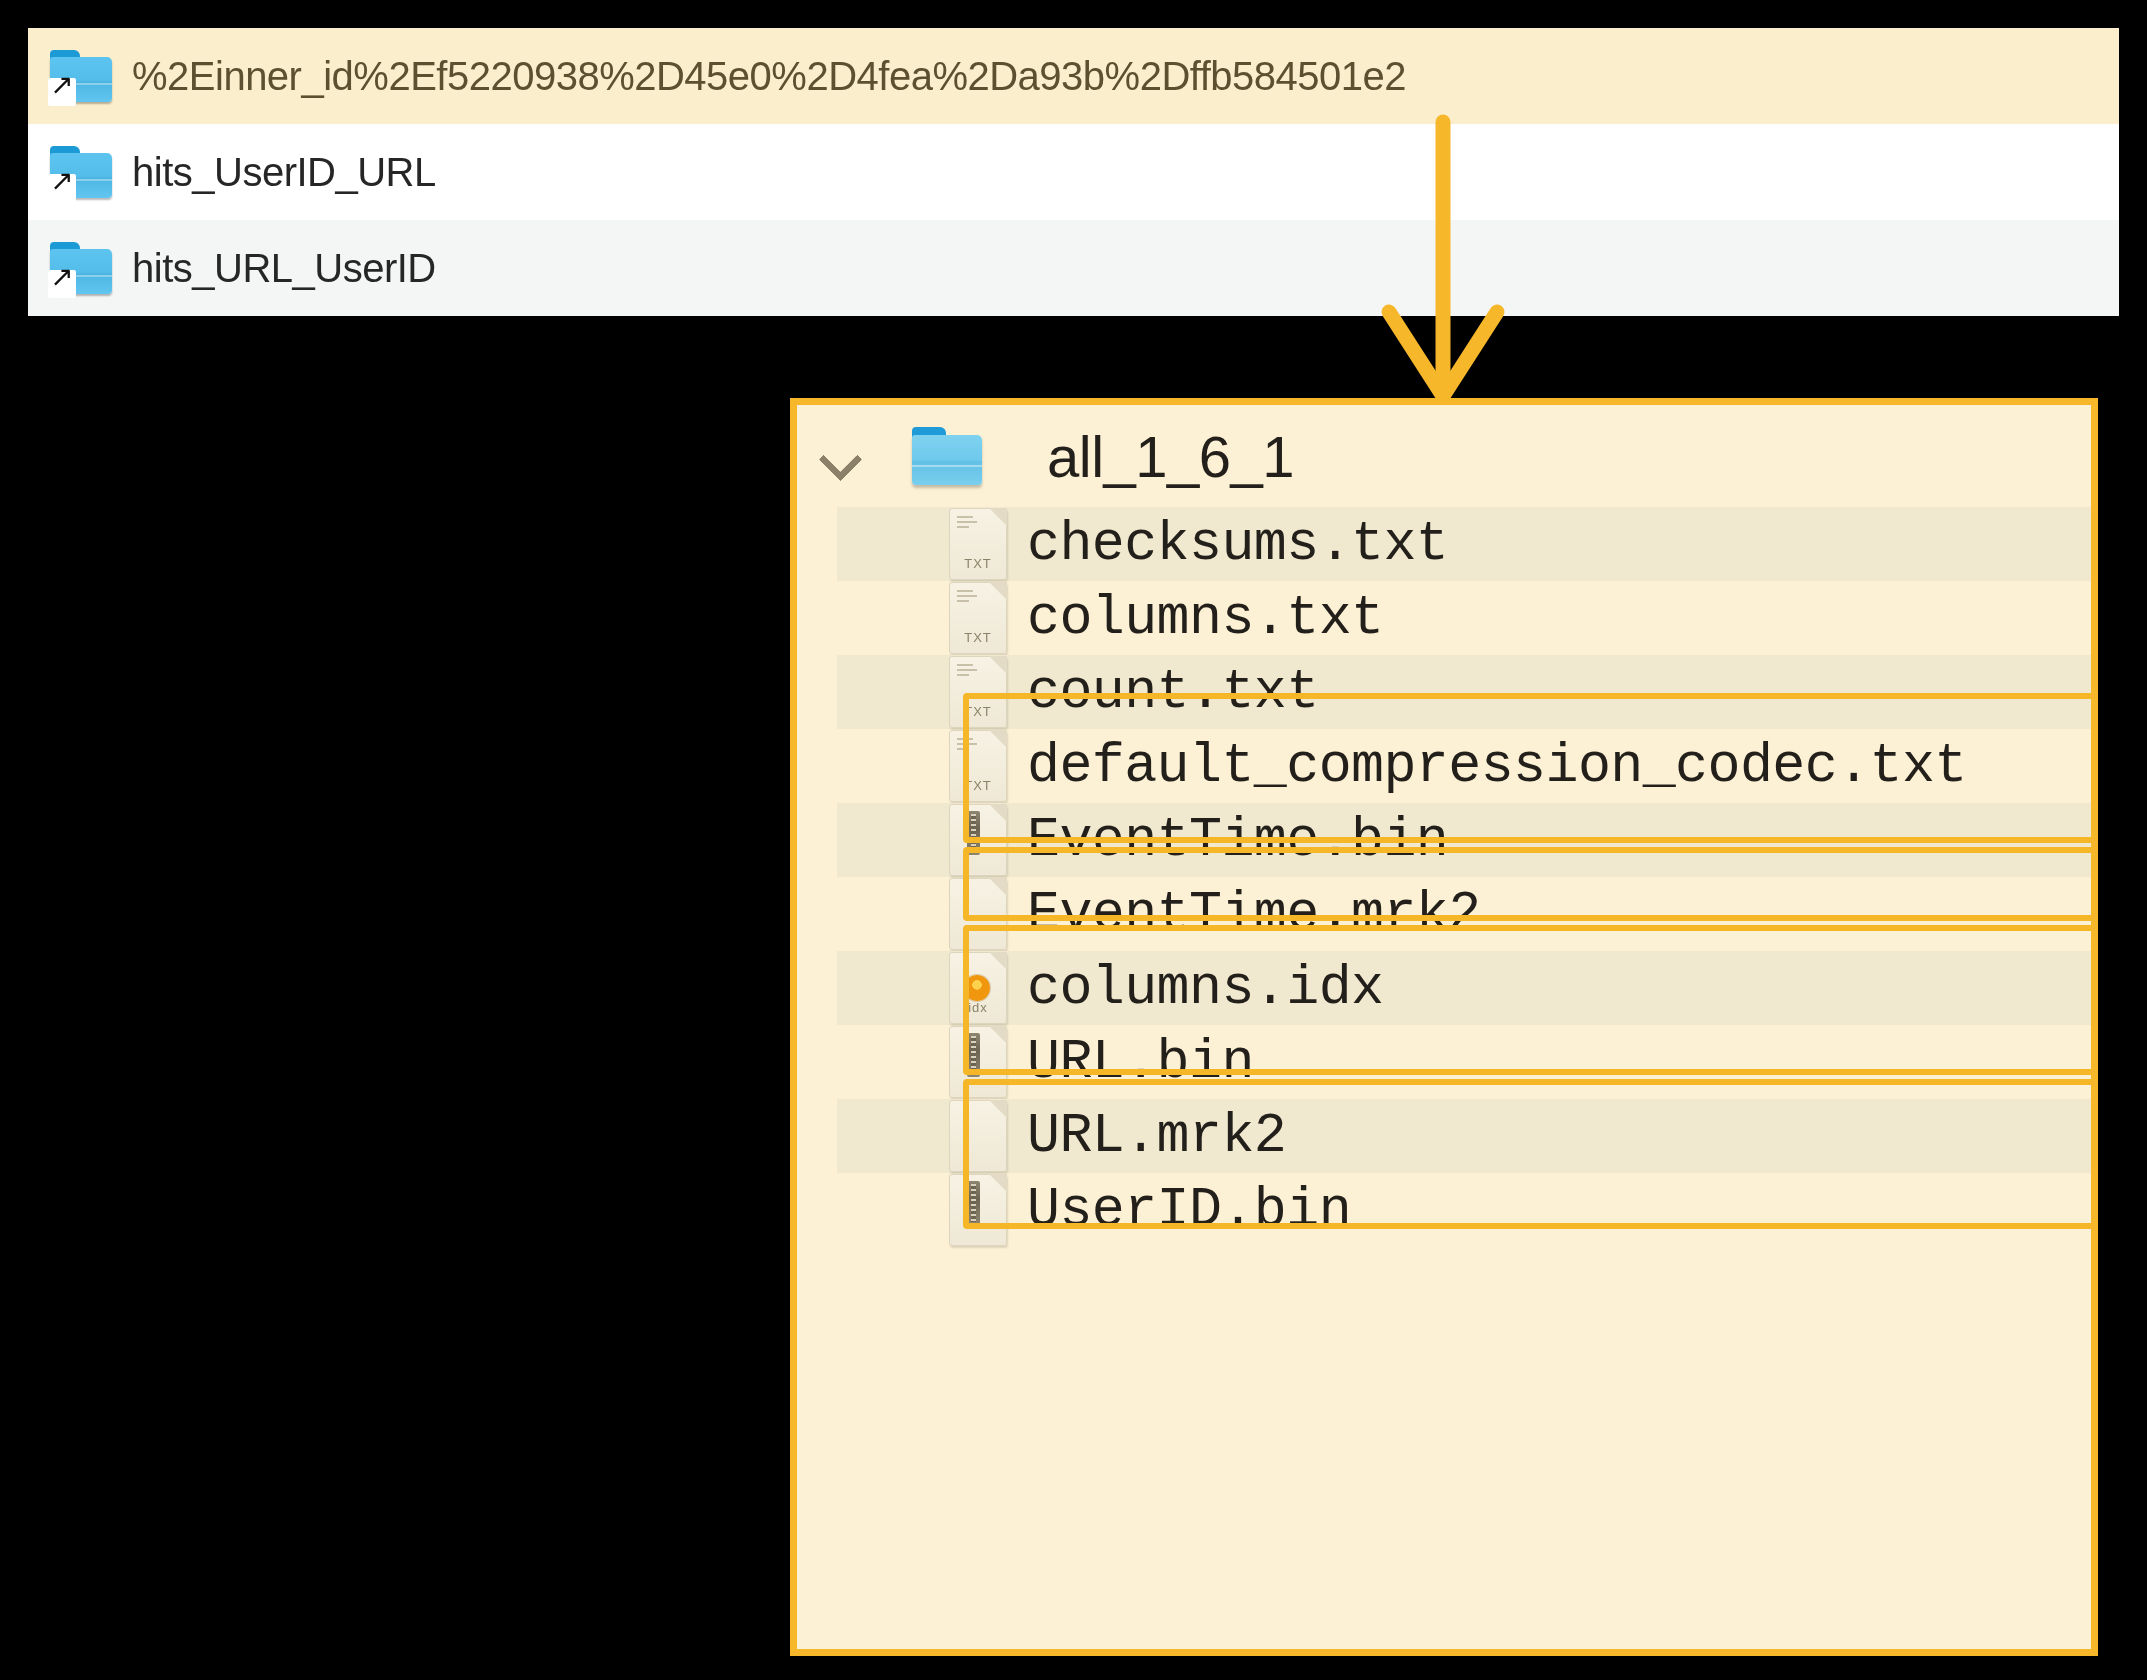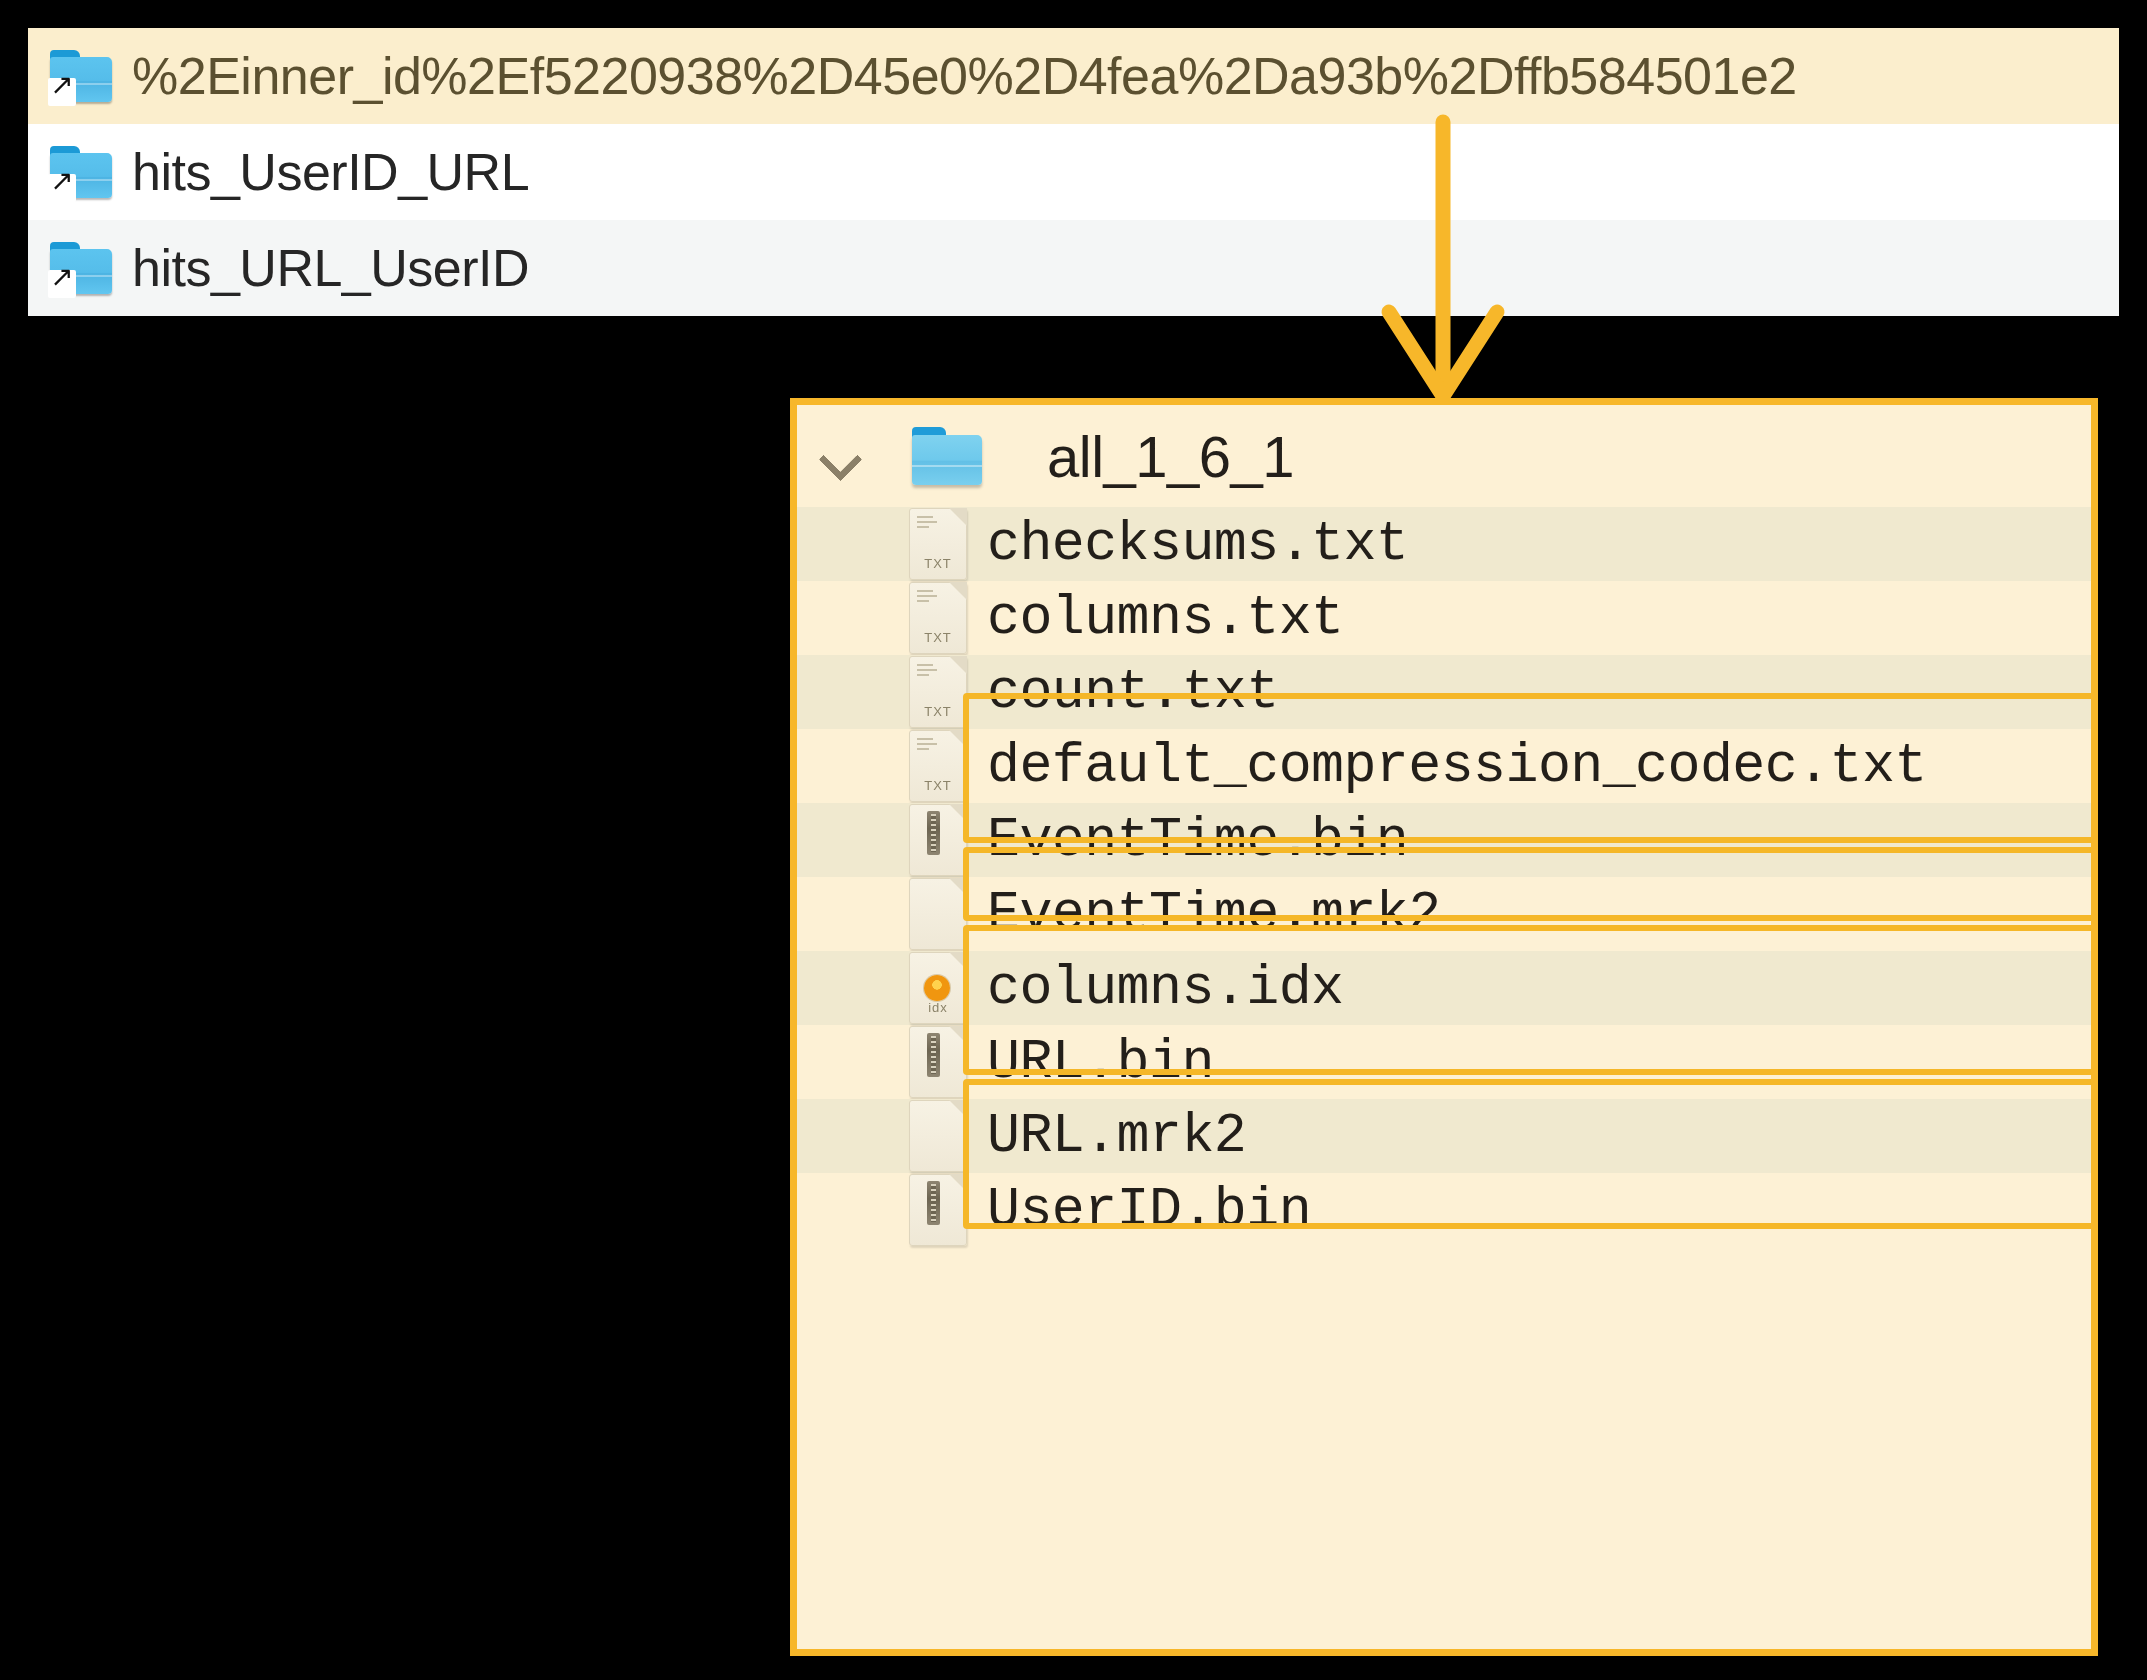--- a/index.html
+++ b/index.html
@@ -32,21 +32,21 @@
     height: 96px;
     box-sizing: border-box;
     padding-left: 22px;
     white-space: nowrap;
   }
   .sym-row.highlight { background: #fbeecd; }
   .sym-row.alt       { background: #f4f6f6; }
   .sym-row.plain     { background: #ffffff; }
 
   .sym-label {
-    font-size: 52px;
+    font-size: 40px;
     letter-spacing: -0.5px;
     color: #262626;
     margin-left: 20px;
   }
   .sym-row.highlight .sym-label { color: #5b5030; }
 
   
   .folder-ico {
     position: relative;
     width: 62px;
@@ -156,20 +156,21 @@
     white-space: nowrap;
   }
 
   .file-row {
     position: relative;
     display: flex;
     align-items: center;
     height: 74px;
     padding-left: 112px;
     box-sizing: border-box;
+    margin-left: 40px;
   }
   .file-row.stripe {
     background: #f0e9cf;
     border-radius: 0 0 0 0;
   }
   .file-row.stripe:before {
     content: "";
     position: absolute; left: 0; top: 0; bottom: 0; width: 38px;
     background: #f0e9cf;
     border-radius: 22px 0 0 22px;

